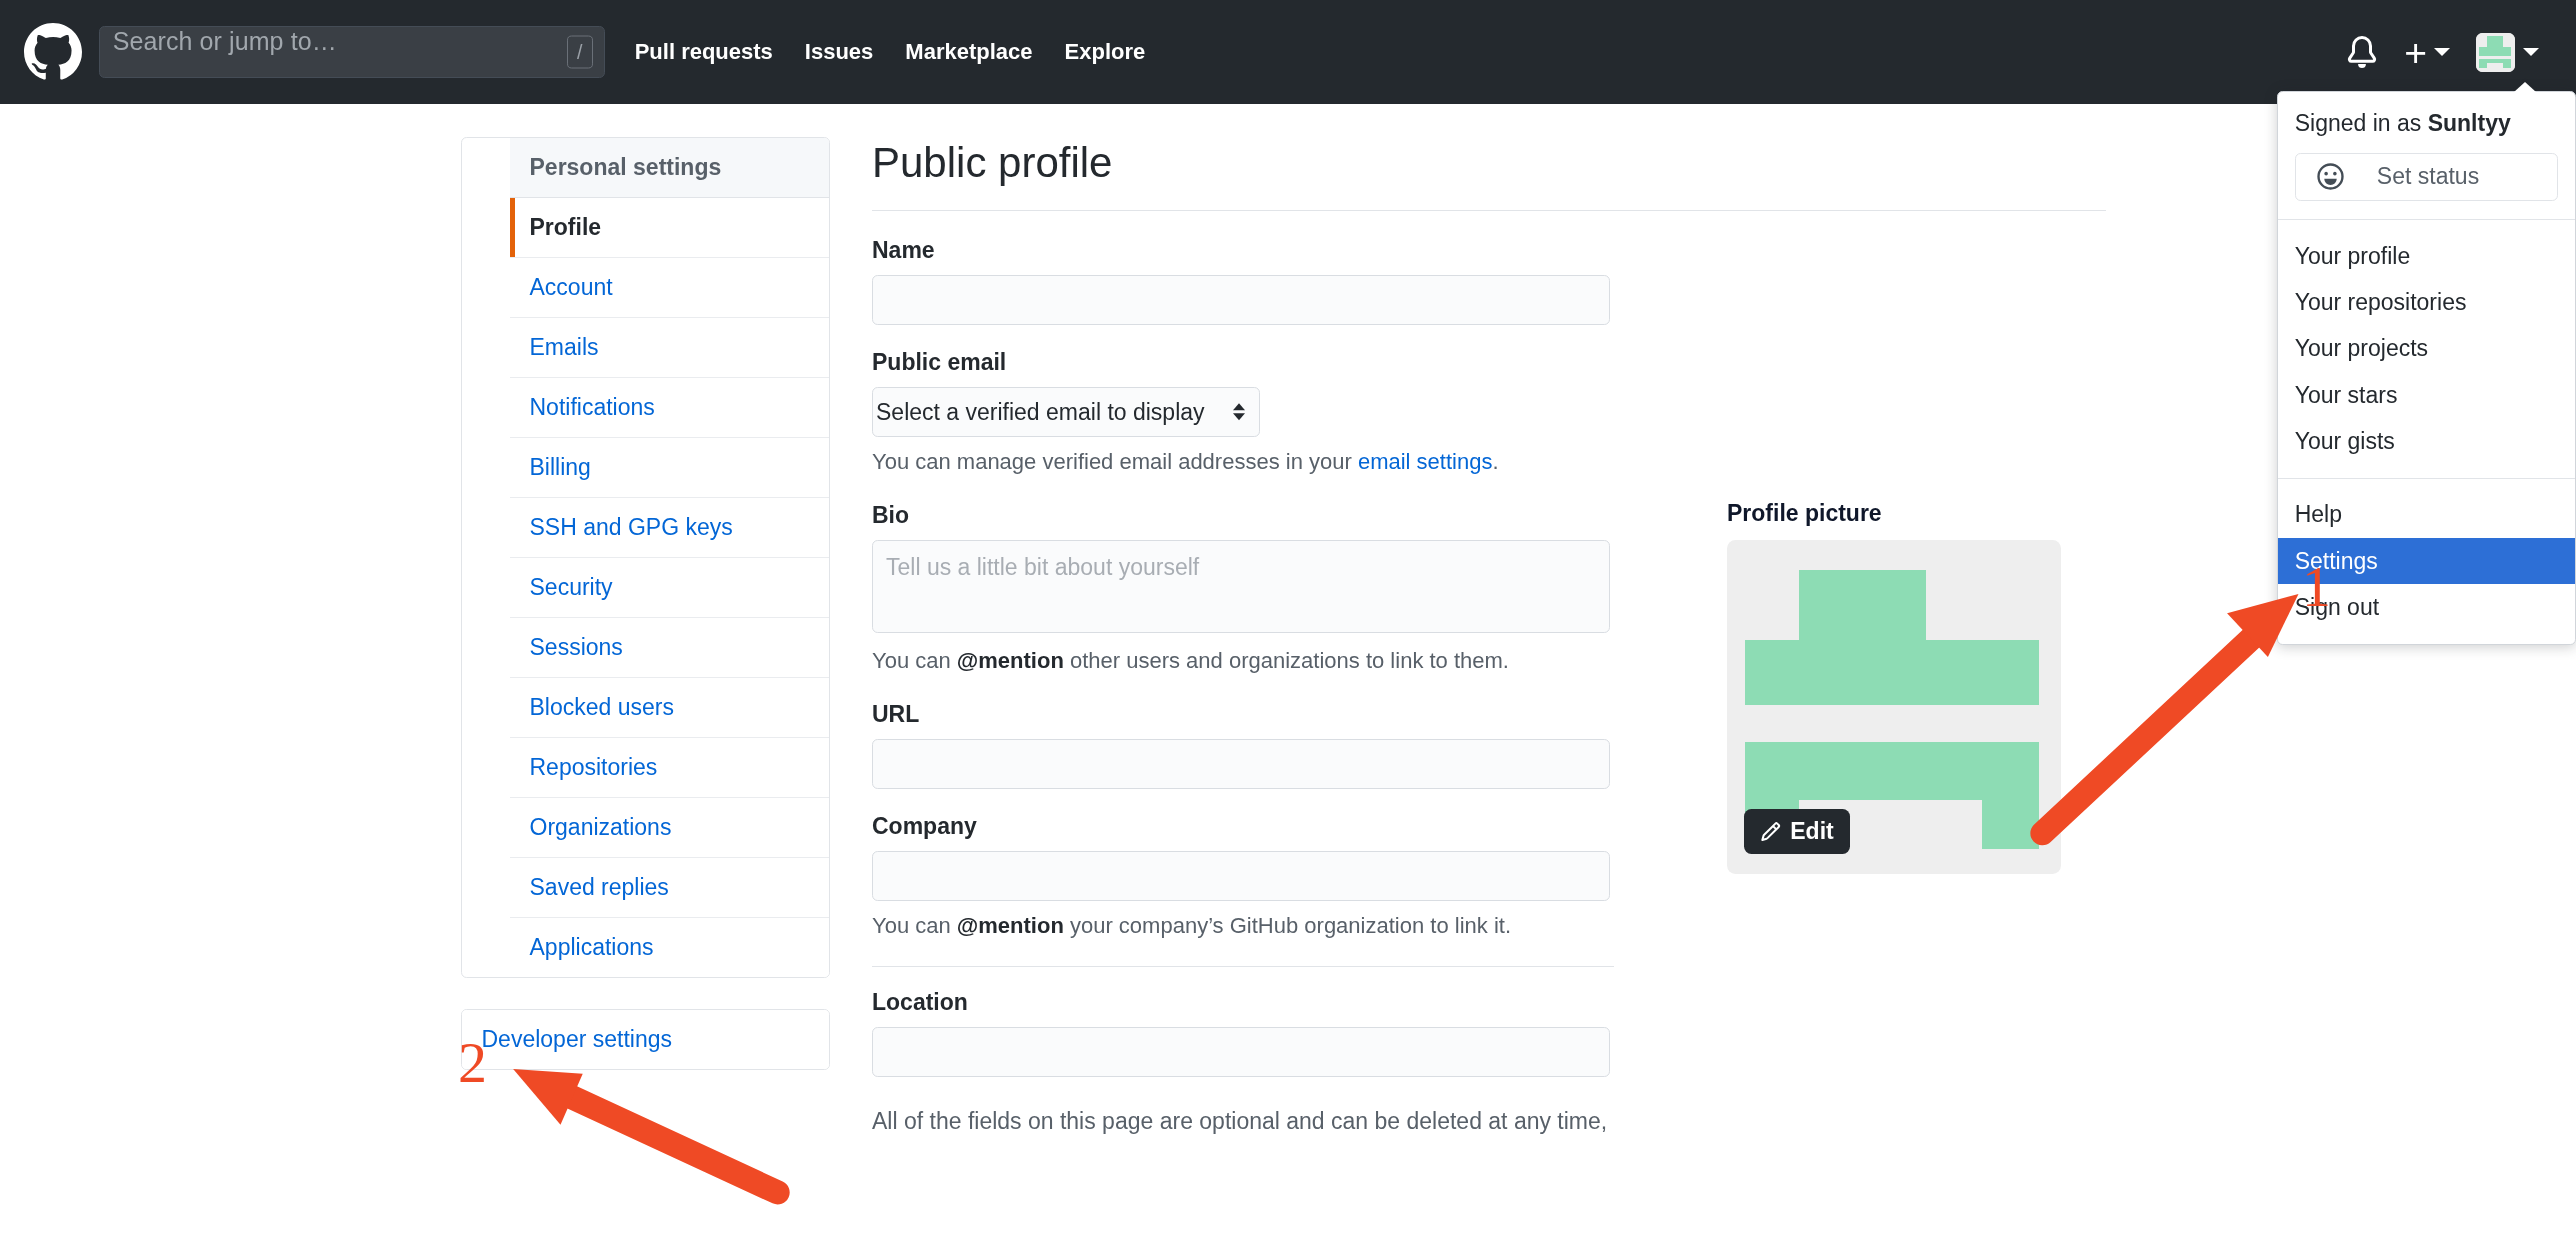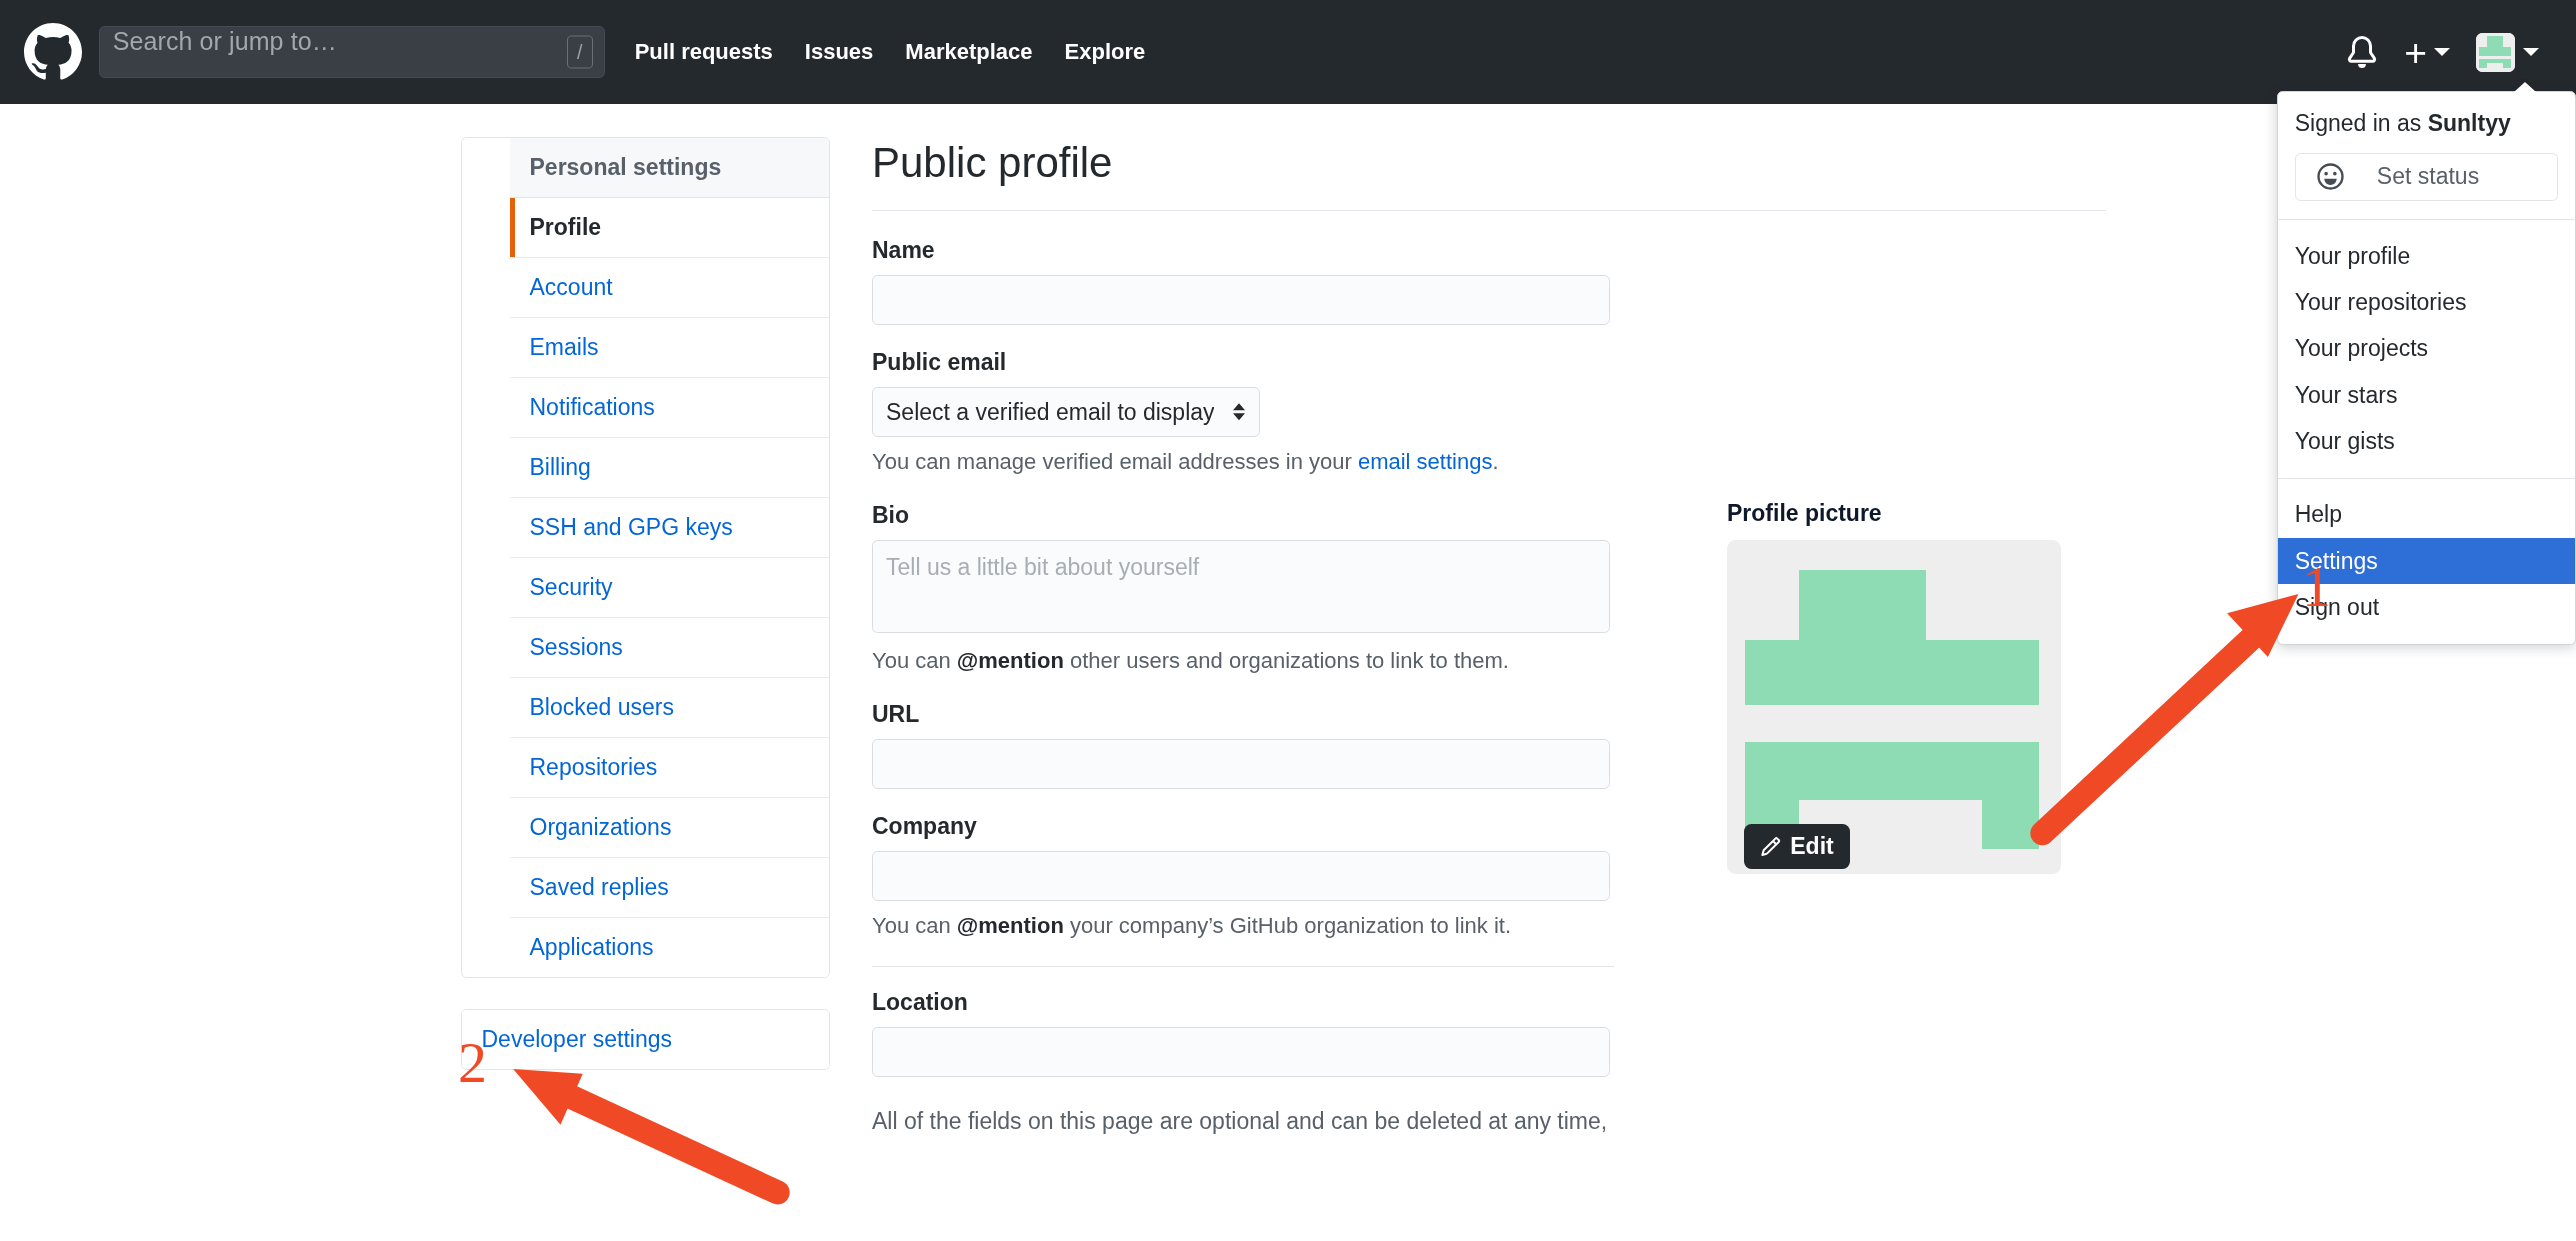--- a/index.html
+++ b/index.html
@@ -276,21 +276,21 @@
     display: inline-block;
   }
   .sel-input {
     width: 388px;
     height: 50px;
     border: 0.9px solid #d9dde2;
     border-radius: 5.6px;
     background: #fafbfc;
     font-size: 23px;
     color: #24292e;
-    padding: 0 45px 0 13px;
+    padding: 0 45px 0 3px;
     font-family: "Liberation Sans", sans-serif;
     appearance: none;
     -webkit-appearance: none;
     outline: none;
     cursor: pointer;
   }
   .sel-arrows {
     position: absolute;
     right: 15px; top: 50%;
     transform: translateY(-50%);
@@ -355,21 +355,21 @@
   }
   .pp-card {
     position: relative;
     width: 334px; height: 334px;
     background: #eeeeee;
     border-radius: 8.4px;
     overflow: hidden;
   }
   .edit-btn {
     position: absolute;
-    left: 16.7px; bottom: 5px;
+    left: 16.7px; bottom: 20px;
     height: 45px;
     background: #24292e;
     border-radius: 7.4px;
     display: flex; align-items: center;
     gap: 9.3px;
     padding: 0 16px;
     cursor: pointer;
     z-index: 3;
   }
   .pencil { width: 21.3px; height: 21.3px; fill: #ffffff; }

